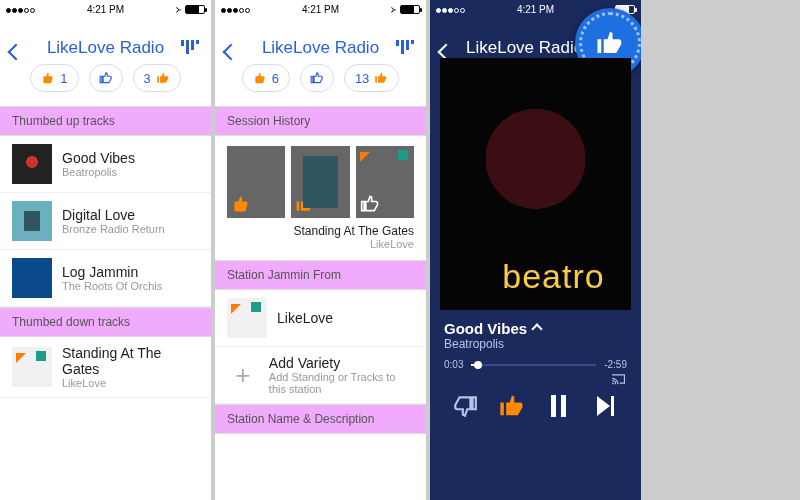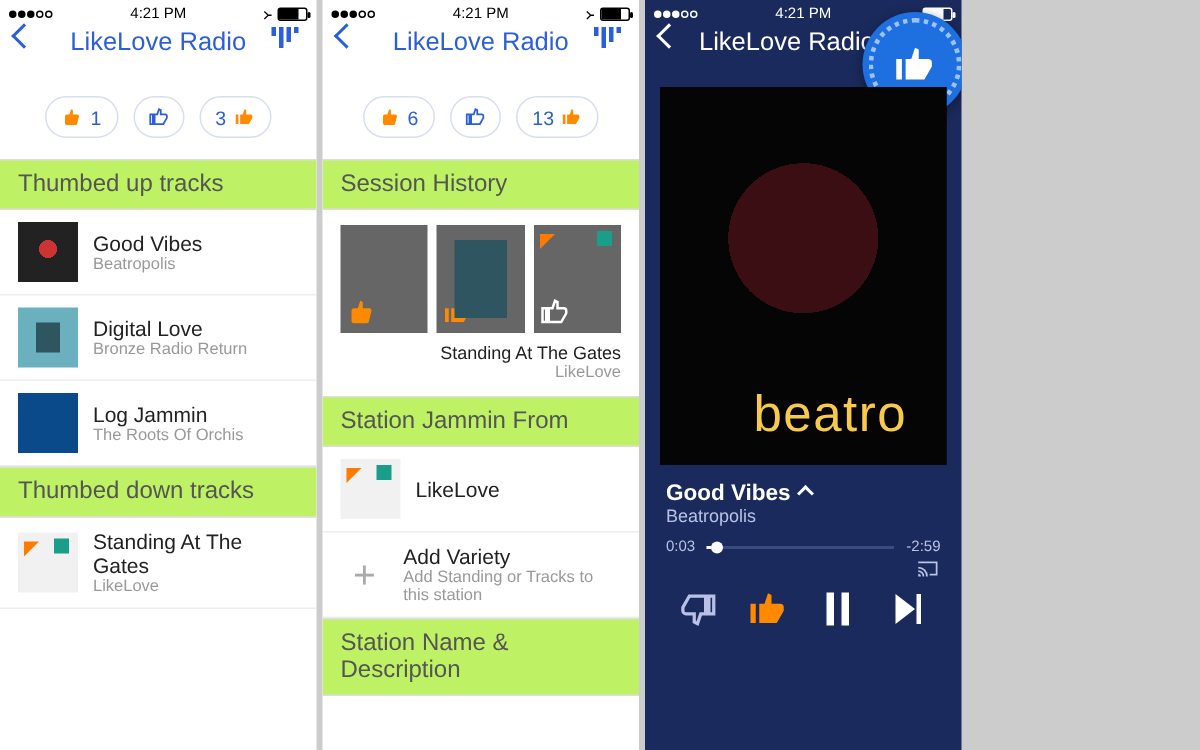--- a/index.html
+++ b/index.html
@@ -13,35 +13,35 @@
   .dots5 span.f { background:#000; }
   .dark .dots5 span { border-color:#fff; }
   .dark .dots5 span.f { background:#fff; }
   .status .right { display:flex; align-items:center; gap:4px; }
   .bt { font-size:11px; }
   .batt { width:20px; height:9px; border:1px solid #000; border-radius:2px; position:relative; }
   .batt::after{ content:""; position:absolute; right:-3px; top:2px; width:2px; height:4px; background:#000; border-radius:1px;}
   .batt i{ display:block; width:70%; height:100%; background:#000;}
   .dark .batt{ border-color:#fff;} .dark .batt::after{background:#fff;} .dark .batt i{background:#fff;}
   
-  .nav { height: 40px; display:flex; align-items:flex-start; justify-content:space-between; padding:0 10px; position:relative; }
+  .nav { height: 40px; display:flex; align-items:flex-end; justify-content:space-between; padding:0 10px; position:relative; }
   .nav .title { position:absolute; left:0; right:0; text-align:center; font-size:17px; color:#2b5fd9; font-weight:400; }
   .dark .nav .title { color:#fff; }
   .chev { width:12px; height:12px; border-left:2.5px solid #2b5fd9; border-bottom:2.5px solid #2b5fd9; transform:rotate(45deg); }
   .dark .chev { border-color:#fff; }
   .eq { width:20px; height:18px; display:grid; grid-template-columns:repeat(4,3px); grid-template-rows:repeat(5,2px); gap:2px; align-content:end;}
   .eq i{ background:#2b5fd9; width:3px;}
   .eq i:nth-child(1){height:6px} .eq i:nth-child(2){height:14px} .eq i:nth-child(3){height:10px} .eq i:nth-child(4){height:4px}
   
   .pills { display:flex; justify-content:center; gap:10px; padding:6px 0 14px; }
   .pill { border:1px solid #d8def0; border-radius:18px; height:28px; min-width:44px; padding:0 10px; display:flex; align-items:center; justify-content:center; gap:5px; font-size:13px; color:#2b5fd9;}
   .pill.mid{ min-width:34px; padding:0 8px; }
   .thumb { width:14px; height:14px; display:inline-block; }
   
-  .sect { background:#bef264; color:#555; font-size:16px; padding:7px 12px; border-top:1px solid #ddd; border-bottom:1px solid #ddd;}
+  .sect { background:#f0abfc; color:#555; font-size:12px; padding:7px 12px; border-top:1px solid #ddd; border-bottom:1px solid #ddd;}
   
   .row { display:flex; align-items:center; gap:10px; padding:8px 12px; border-bottom:1px solid #eee; }
   .art { width:40px; height:40px; background:#888; flex-shrink:0; display:flex; align-items:center; justify-content:center; font-size:9px; color:#fff; overflow:hidden;}
   .row .t1{ font-size:14px; color:#222;} .row .t2{ font-size:11px; color:#999;}
   .plus{ width:40px; height:40px; display:flex; align-items:center; justify-content:center; font-size:26px; color:#aaa; font-weight:200;}
   
   .hist{ display:flex; gap:6px; padding:10px 12px 4px;}
   .hist .cov{ width:72px; height:72px; background:#666; position:relative; overflow:hidden;}
   .hist .cov .ovl{ position:absolute; left:4px; bottom:4px; }
   .caption{ text-align:right; padding:2px 12px 10px; font-size:12px;}

